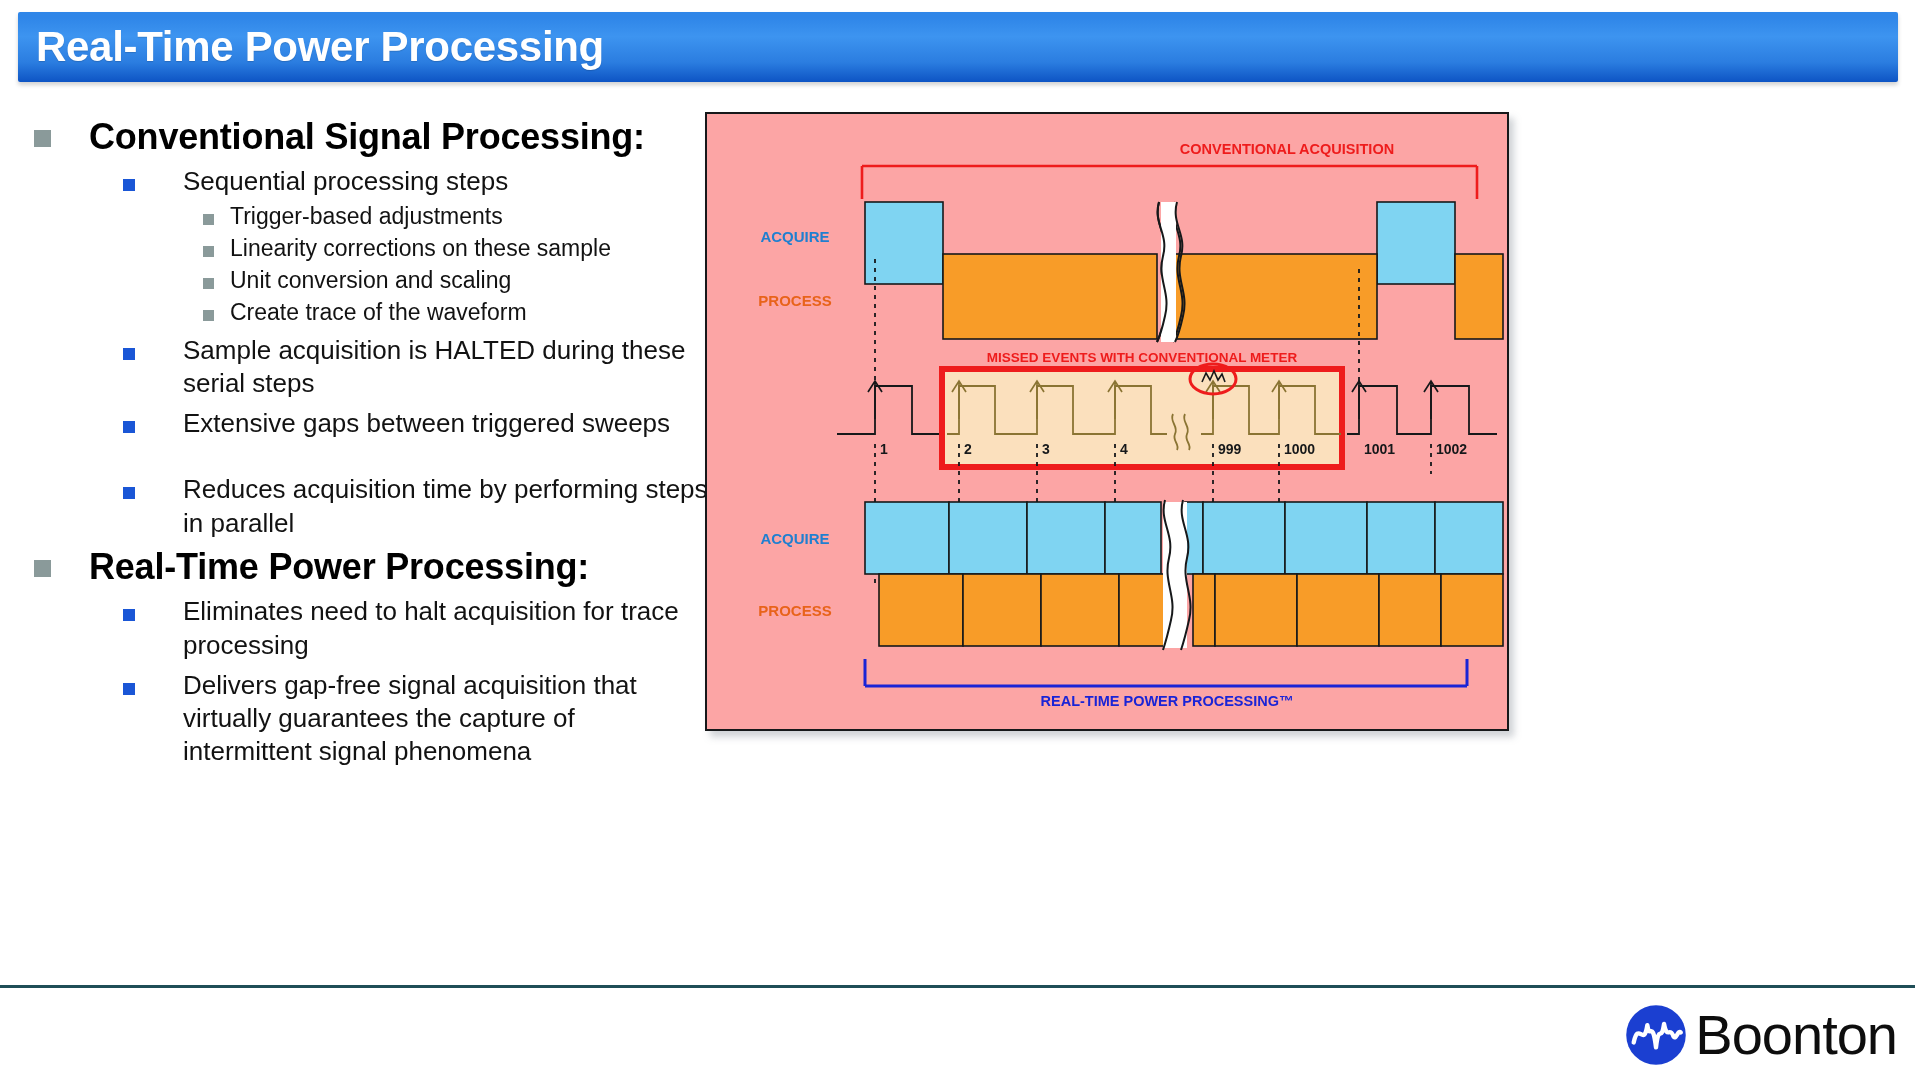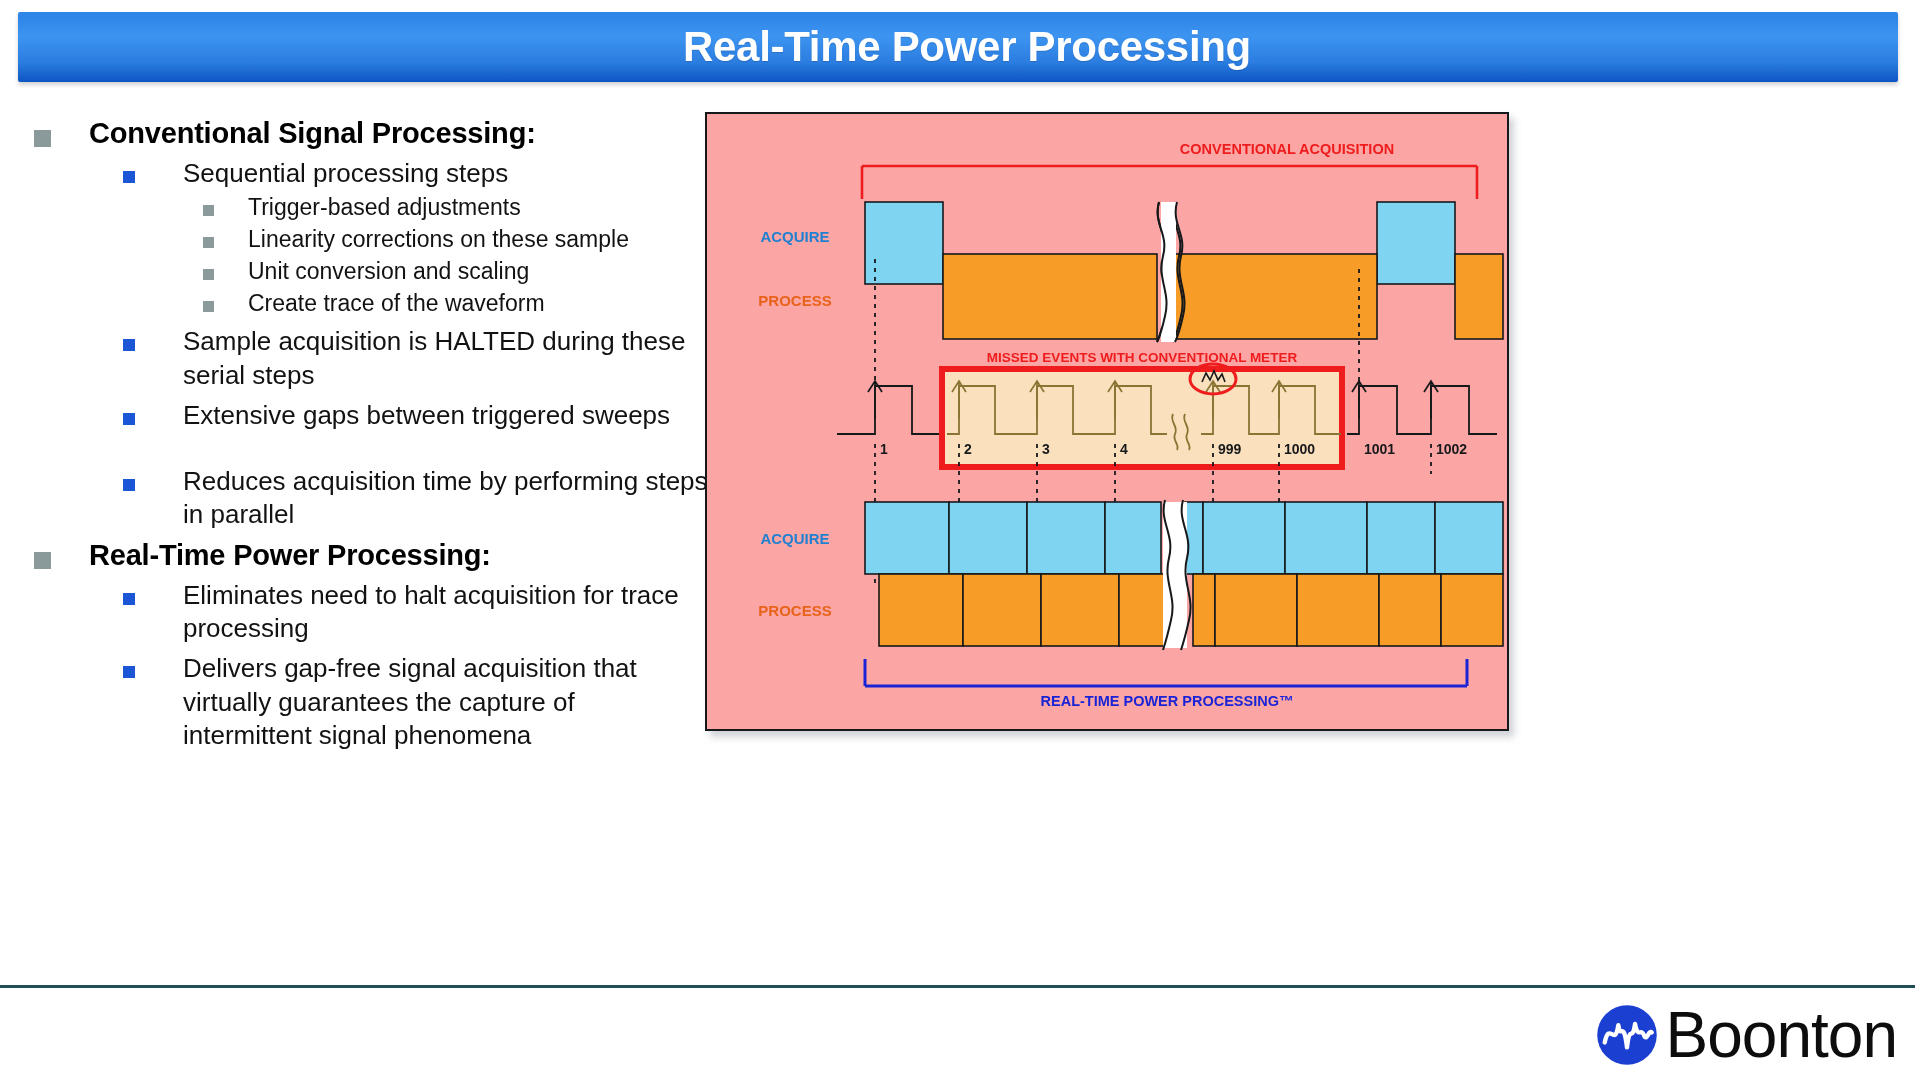--- a/index.html
+++ b/index.html
@@ -10,61 +10,61 @@
     overflow:hidden;
     position:relative;
   }
 
   
   #title-banner{
     position:absolute;left:18px;top:12px;width:1880px;height:70px;
     background:linear-gradient(to bottom,#2f86e8 0%,#2f86e8 8%,#3d94f0 35%,#2b7de0 72%,#0d54c4 100%);
     border-radius:2px;
     box-shadow:0 3px 4px rgba(0,0,0,.18);
-    display:flex;align-items:center;justify-content:center;
+    display:flex;align-items:center;
   }
   #title-banner .title-text{
     color:#ffffff;font-size:42px;font-weight:bold;
     margin-left:18px;letter-spacing:-.3px;white-space:nowrap;
     text-shadow:0 1px 1px rgba(0,0,0,.15);
   }
 
   
   #content-left{
     position:absolute;left:18px;top:110px;width:690px;height:810px;
   }
   .bullet-row{display:flex;align-items:flex-start;}
 
   .lvl1{margin-top:6px;margin-bottom:2px;}
   .lvl1 .marker{
     width:17px;height:17px;background:#8a9a9a;flex:0 0 auto;
     margin-left:16px;margin-top:14px;
   }
   .lvl1 .txt{
-    font-size:29px;font-weight:bold;color:#000000;
+    font-size:36px;font-weight:bold;color:#000000;
     margin-left:38px;line-height:1.18;letter-spacing:-.2px;
   }
 
   .lvl2{margin-top:7px;}
   .lvl2 .marker{
     width:12px;height:12px;background:#1a56d6;flex:0 0 auto;
     margin-left:105px;margin-top:14px;
   }
   .lvl2 .txt{
     font-size:26px;color:#121212;margin-left:48px;line-height:1.28;
     max-width:525px;
   }
 
   .lvl3{margin-top:3px;}
   .lvl3 .marker{
     width:11px;height:11px;background:#8a9a9a;flex:0 0 auto;
     margin-left:185px;margin-top:12px;
   }
   .lvl3 .txt{
-    font-size:23px;color:#121212;margin-left:34px;line-height:1.26;
+    font-size:23px;color:#121212;margin-left:16px;line-height:1.26;
   }
 
   .gap-block{height:26px;}
 
   
   #diagram-panel{
     position:absolute;left:705px;top:112px;width:800px;height:615px;
     background:#fca5a5;border:2px solid #16181a;
     box-shadow:5px 6px 7px rgba(120,130,140,.35);
   }
@@ -74,21 +74,21 @@
   #footer-rule{
     position:absolute;left:0;top:985px;width:1915px;height:3px;
     background:#1f4e57;
   }
   #logo-area{
     position:absolute;right:18px;top:1000px;height:70px;
     display:flex;align-items:center;gap:8px;
   }
   #logo-mark{width:62px;height:62px;flex:0 0 auto;}
   #logo-word{
-    font-size:64px;color:#0d0d0d;letter-spacing:-1px;line-height:1;
+    font-size:56px;color:#0d0d0d;letter-spacing:-1px;line-height:1;
     font-family:"Liberation Sans", sans-serif;
   }
 </style>
 </head>
 <body>
 
 <div id="title-banner">
   <div class="title-text">Real-Time Power Processing</div>
 </div>
 

